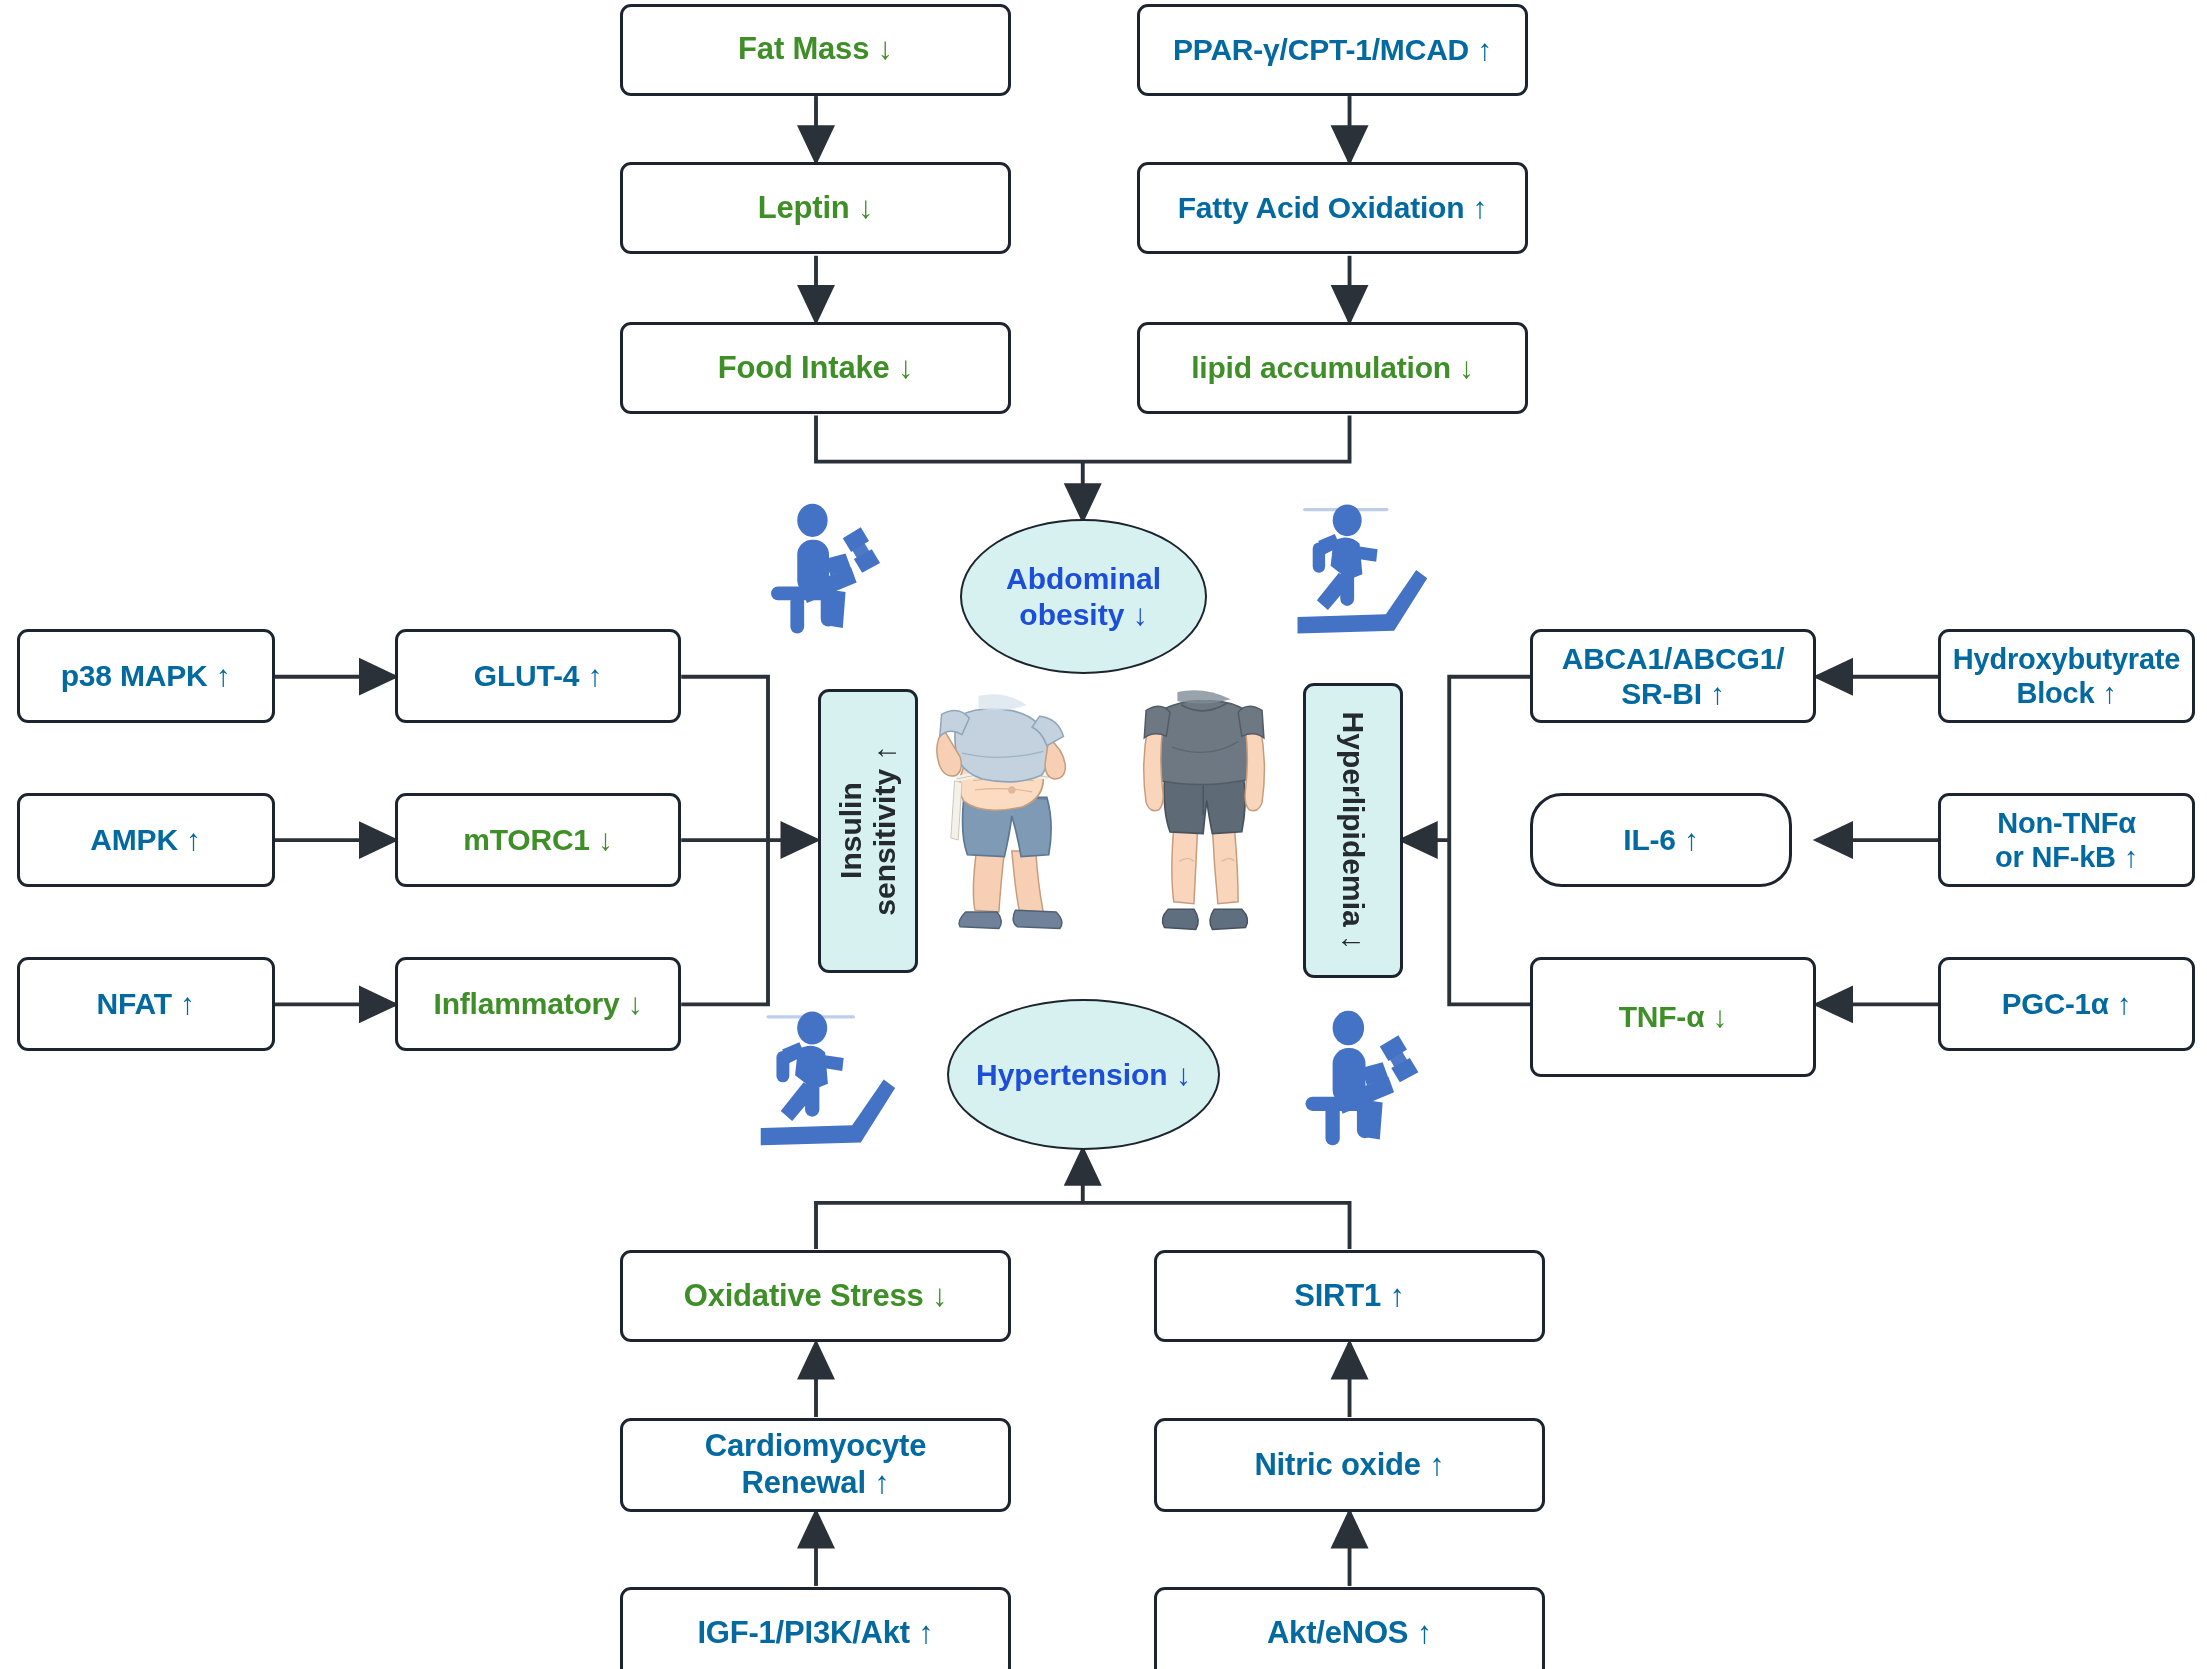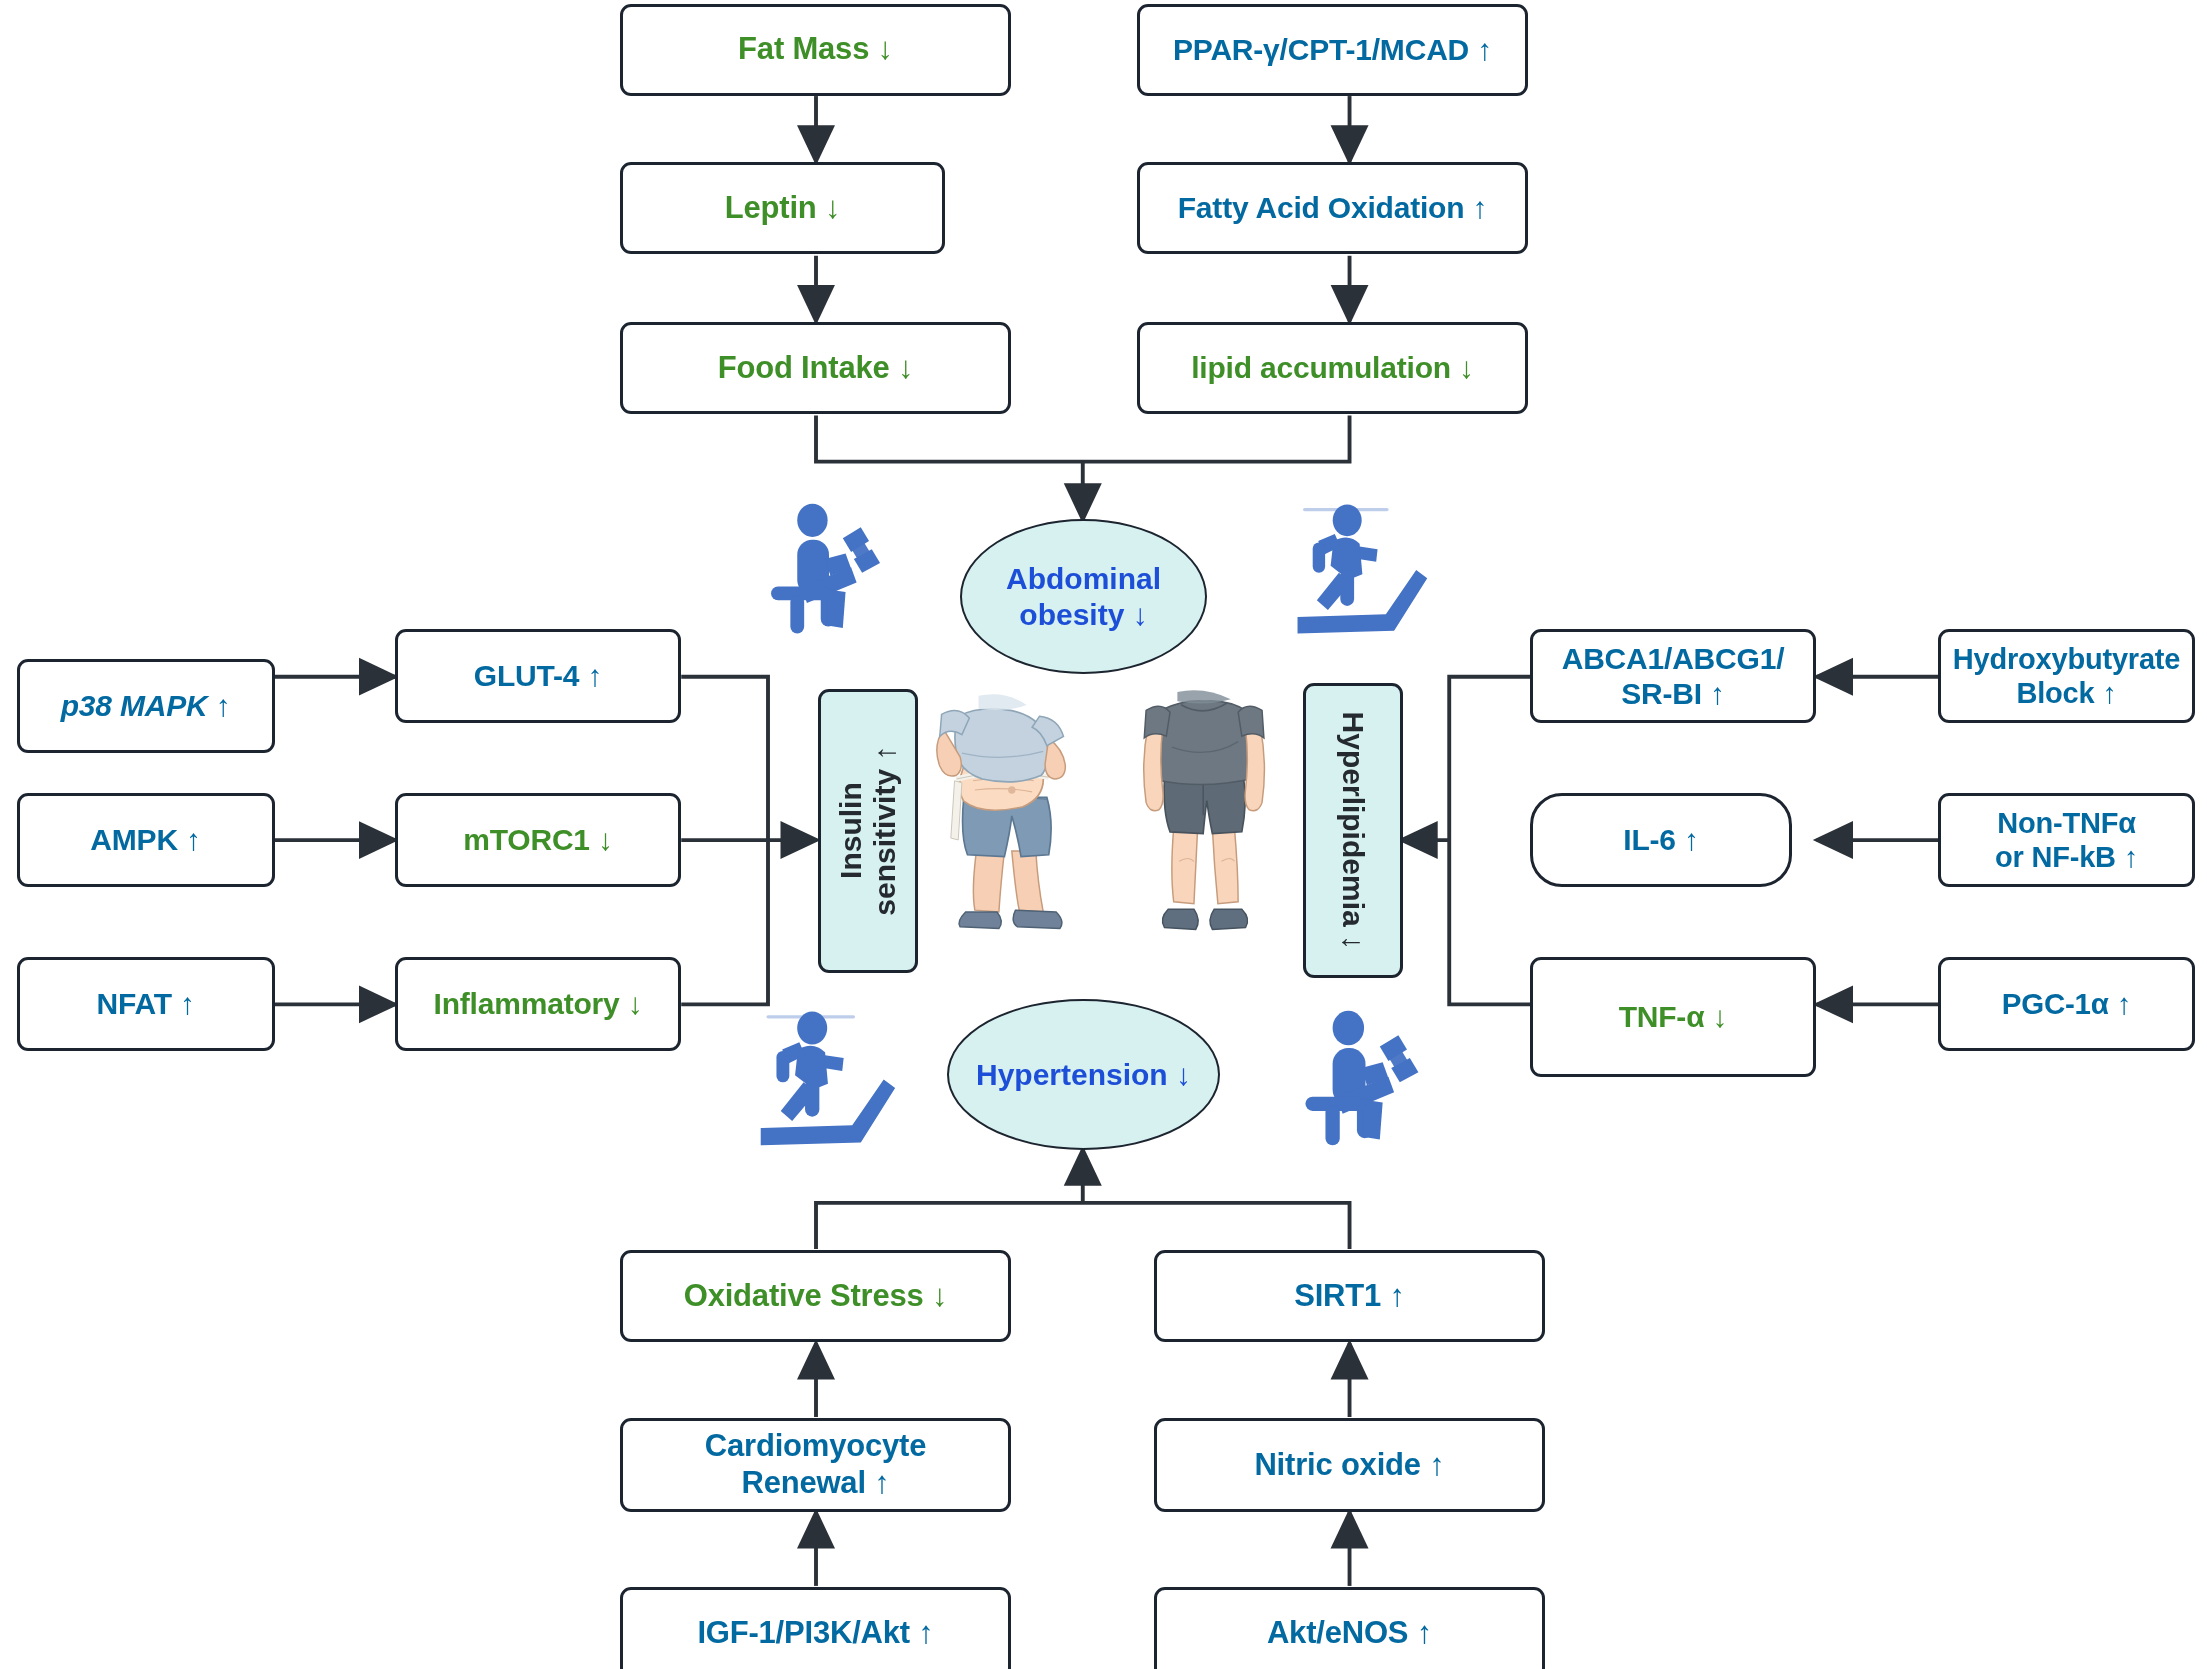--- a/index.html
+++ b/index.html
@@ -86,21 +86,21 @@
       <line x1="1462" y1="1535" x2="1462" y2="1455" marker-end="url(#ah)"></line>
       <line x1="1462" y1="1718" x2="1462" y2="1638" marker-end="url(#ah)"></line>
       <path d="M884,1353 L884,1303 L1462,1303 L1462,1353"></path>
       <line x1="1173" y1="1303" x2="1173" y2="1245" marker-end="url(#ah)"></line>
     </g>
   </svg>
 
   <div class="node" style="left:620px;top:3.7px;width:391px;height:92px;font-size:31px;">
     <span class="txt dn">Fat  Mass ↓</span>
   </div>
-  <div class="node" style="left:620px;top:162px;width:325px;height:92px;font-size:31px;">
+  <div class="node" style="left:620px;top:162px;width:391px;height:92px;font-size:31px;">
     <span class="txt dn">Leptin ↓</span>
   </div>
   <div class="node" style="left:620px;top:322px;width:391px;height:92px;font-size:31px;">
     <span class="txt dn">Food Intake ↓</span>
   </div>
 
   <div class="node" style="left:1137px;top:3.7px;width:391px;height:92px;font-size:30px;">
     <span class="txt up">PPAR-γ/CPT-1/MCAD ↑</span>
   </div>
   <div class="node" style="left:1137px;top:162px;width:391px;height:92px;font-size:30px;">
@@ -125,21 +125,21 @@
     <span class="vtxt">
       <span>Insulin</span><br>
       <span>sensitivity ↑</span>
     </span>
   </div>
 
   <div class="vbox cw" style="left:1303px;top:683px;width:100px;height:295px;font-size:30px;">
     <span class="vtxt">Hyperlipidemia ↓</span>
   </div>
 
-  <div class="node" style="left:16.6px;top:659px;width:258px;height:94px;font-size:30px;font-style:italic;">
+  <div class="node" style="left:16.6px;top:629px;width:258px;height:94px;font-size:30px;">
     <span class="txt up">p38 MAPK ↑</span>
   </div>
   <div class="node" style="left:16.6px;top:793px;width:258px;height:94px;font-size:30px;">
     <span class="txt up">AMPK ↑</span>
   </div>
   <div class="node" style="left:16.6px;top:957px;width:258px;height:94px;font-size:30px;">
     <span class="txt up">NFAT ↑</span>
   </div>
 
   <div class="node" style="left:395px;top:629px;width:286px;height:94px;font-size:30px;">

